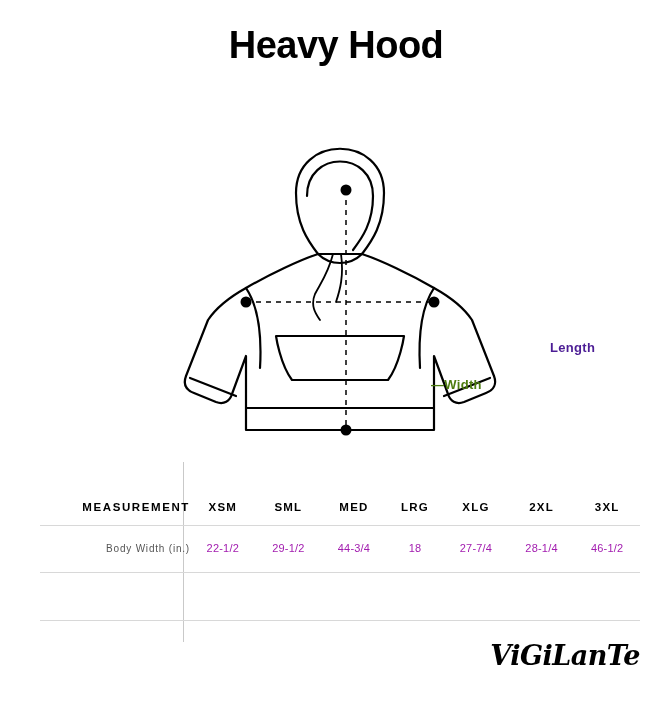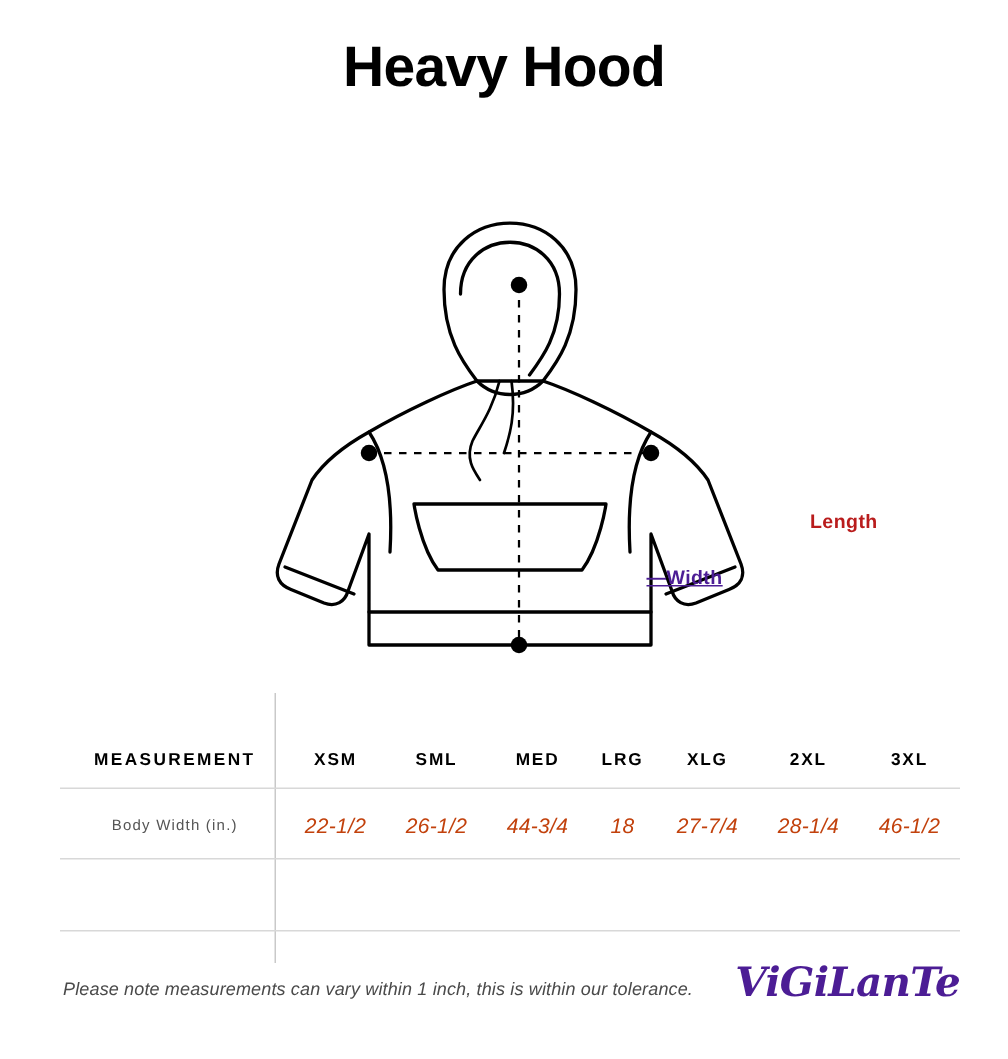--- a/index.html
+++ b/index.html
@@ -30,37 +30,36 @@
   }
   .figure {
     position: absolute;
     top: 78px;
     left: 150px;
     width: 380px;
     height: 380px;
   }
   .label-length {
     position: absolute;
-    left: 358px;
+    left: 368px;
     top: 262px;
     font-size: 13px;
     font-weight: bold;
     letter-spacing: 0.3px;
-    color: #b91c1c;
+    color: #4c1d95;
     padding-left: 32px;
   }
   .label-width {
     position: absolute;
     left: 281px;
     top: 299px;
     font-size: 13px;
     font-weight: bold;
     letter-spacing: 0.3px;
-    color: #4c1d95;
-    text-decoration: underline;
+    color: #4d7c0f;
   }
 
   
   .table-wrap {
     position: absolute;
     top: 460px;
     left: 0;
     width: 672px;
     height: 180px;
   }
@@ -73,43 +72,42 @@
   }
   table.size-table th,
   table.size-table td {
     font-size: 10px;
     text-align: center;
     padding: 13px 0;
     font-weight: normal;
   }
   table.size-table th.meas-head,
   table.size-table td.meas-cell {
-    text-align: center;
+    text-align: right;
     width: 150px;
     padding-left: 3px;
   }
   table.size-table th {
     font-weight: bold;
     letter-spacing: 1.2px;
     font-size: 11.5px;
     color: #000;
     padding-bottom: 16px;
   }
   table.size-table th.meas-head {
     letter-spacing: 1.6px;
   }
   table.size-table td {
     color: #555555;
     letter-spacing: 0.8px;
   }
   table.size-table td.val {
-    color: #c2410c;
+    color: #a21caf;
     letter-spacing: 0.2px;
-    font-size: 14px;
-    font-style: italic;
+    font-size: 11px;
   }
   .vrule {
     position: absolute;
     left: 183px;
     top: 462px;
     width: 1px;
     height: 180px;
     background: #c9c9c9;
   }
   .hrule {
@@ -130,21 +128,21 @@
   }
   .brand {
     position: absolute;
     right: 32px;
     top: 640px;
     font-size: 27px;
     font-weight: bold;
     font-style: italic;
     font-family: "DejaVu Serif", serif;
     letter-spacing: -0.5px;
-    color: #4c1d95;
+    color: #000000;
   }
 </style>
 </head>
 <body>
 
 <div class="page">
 
   <div class="title">Heavy Hood</div>
 
   <div class="figure">
@@ -216,31 +214,30 @@
           <th>LRG</th>
           <th>XLG</th>
           <th>2XL</th>
           <th>3XL</th>
         </tr>
       </thead>
       <tbody>
         <tr>
           <td class="meas-cell">Body Width (in.)</td>
           <td class="val">22-1/2</td>
-          <td class="val">26-1/2</td>
+          <td class="val">29-1/2</td>
           <td class="val">44-3/4</td>
           <td class="val">18</td>
           <td class="val">27-7/4</td>
           <td class="val">28-1/4</td>
           <td class="val">46-1/2</td>
         </tr>
       </tbody>
     </table>
   </div>
 
   <div class="hrule" style="top:525px;"></div>
   <div class="hrule" style="top:572px;"></div>
   <div class="hrule" style="top:620px;"></div>
 
-  <div class="note">Please note measurements can vary within 1 inch, this is within our tolerance.</div>
   <div class="brand">ViGiLanTe</div>
 
 </div>
 
 </body></html>

